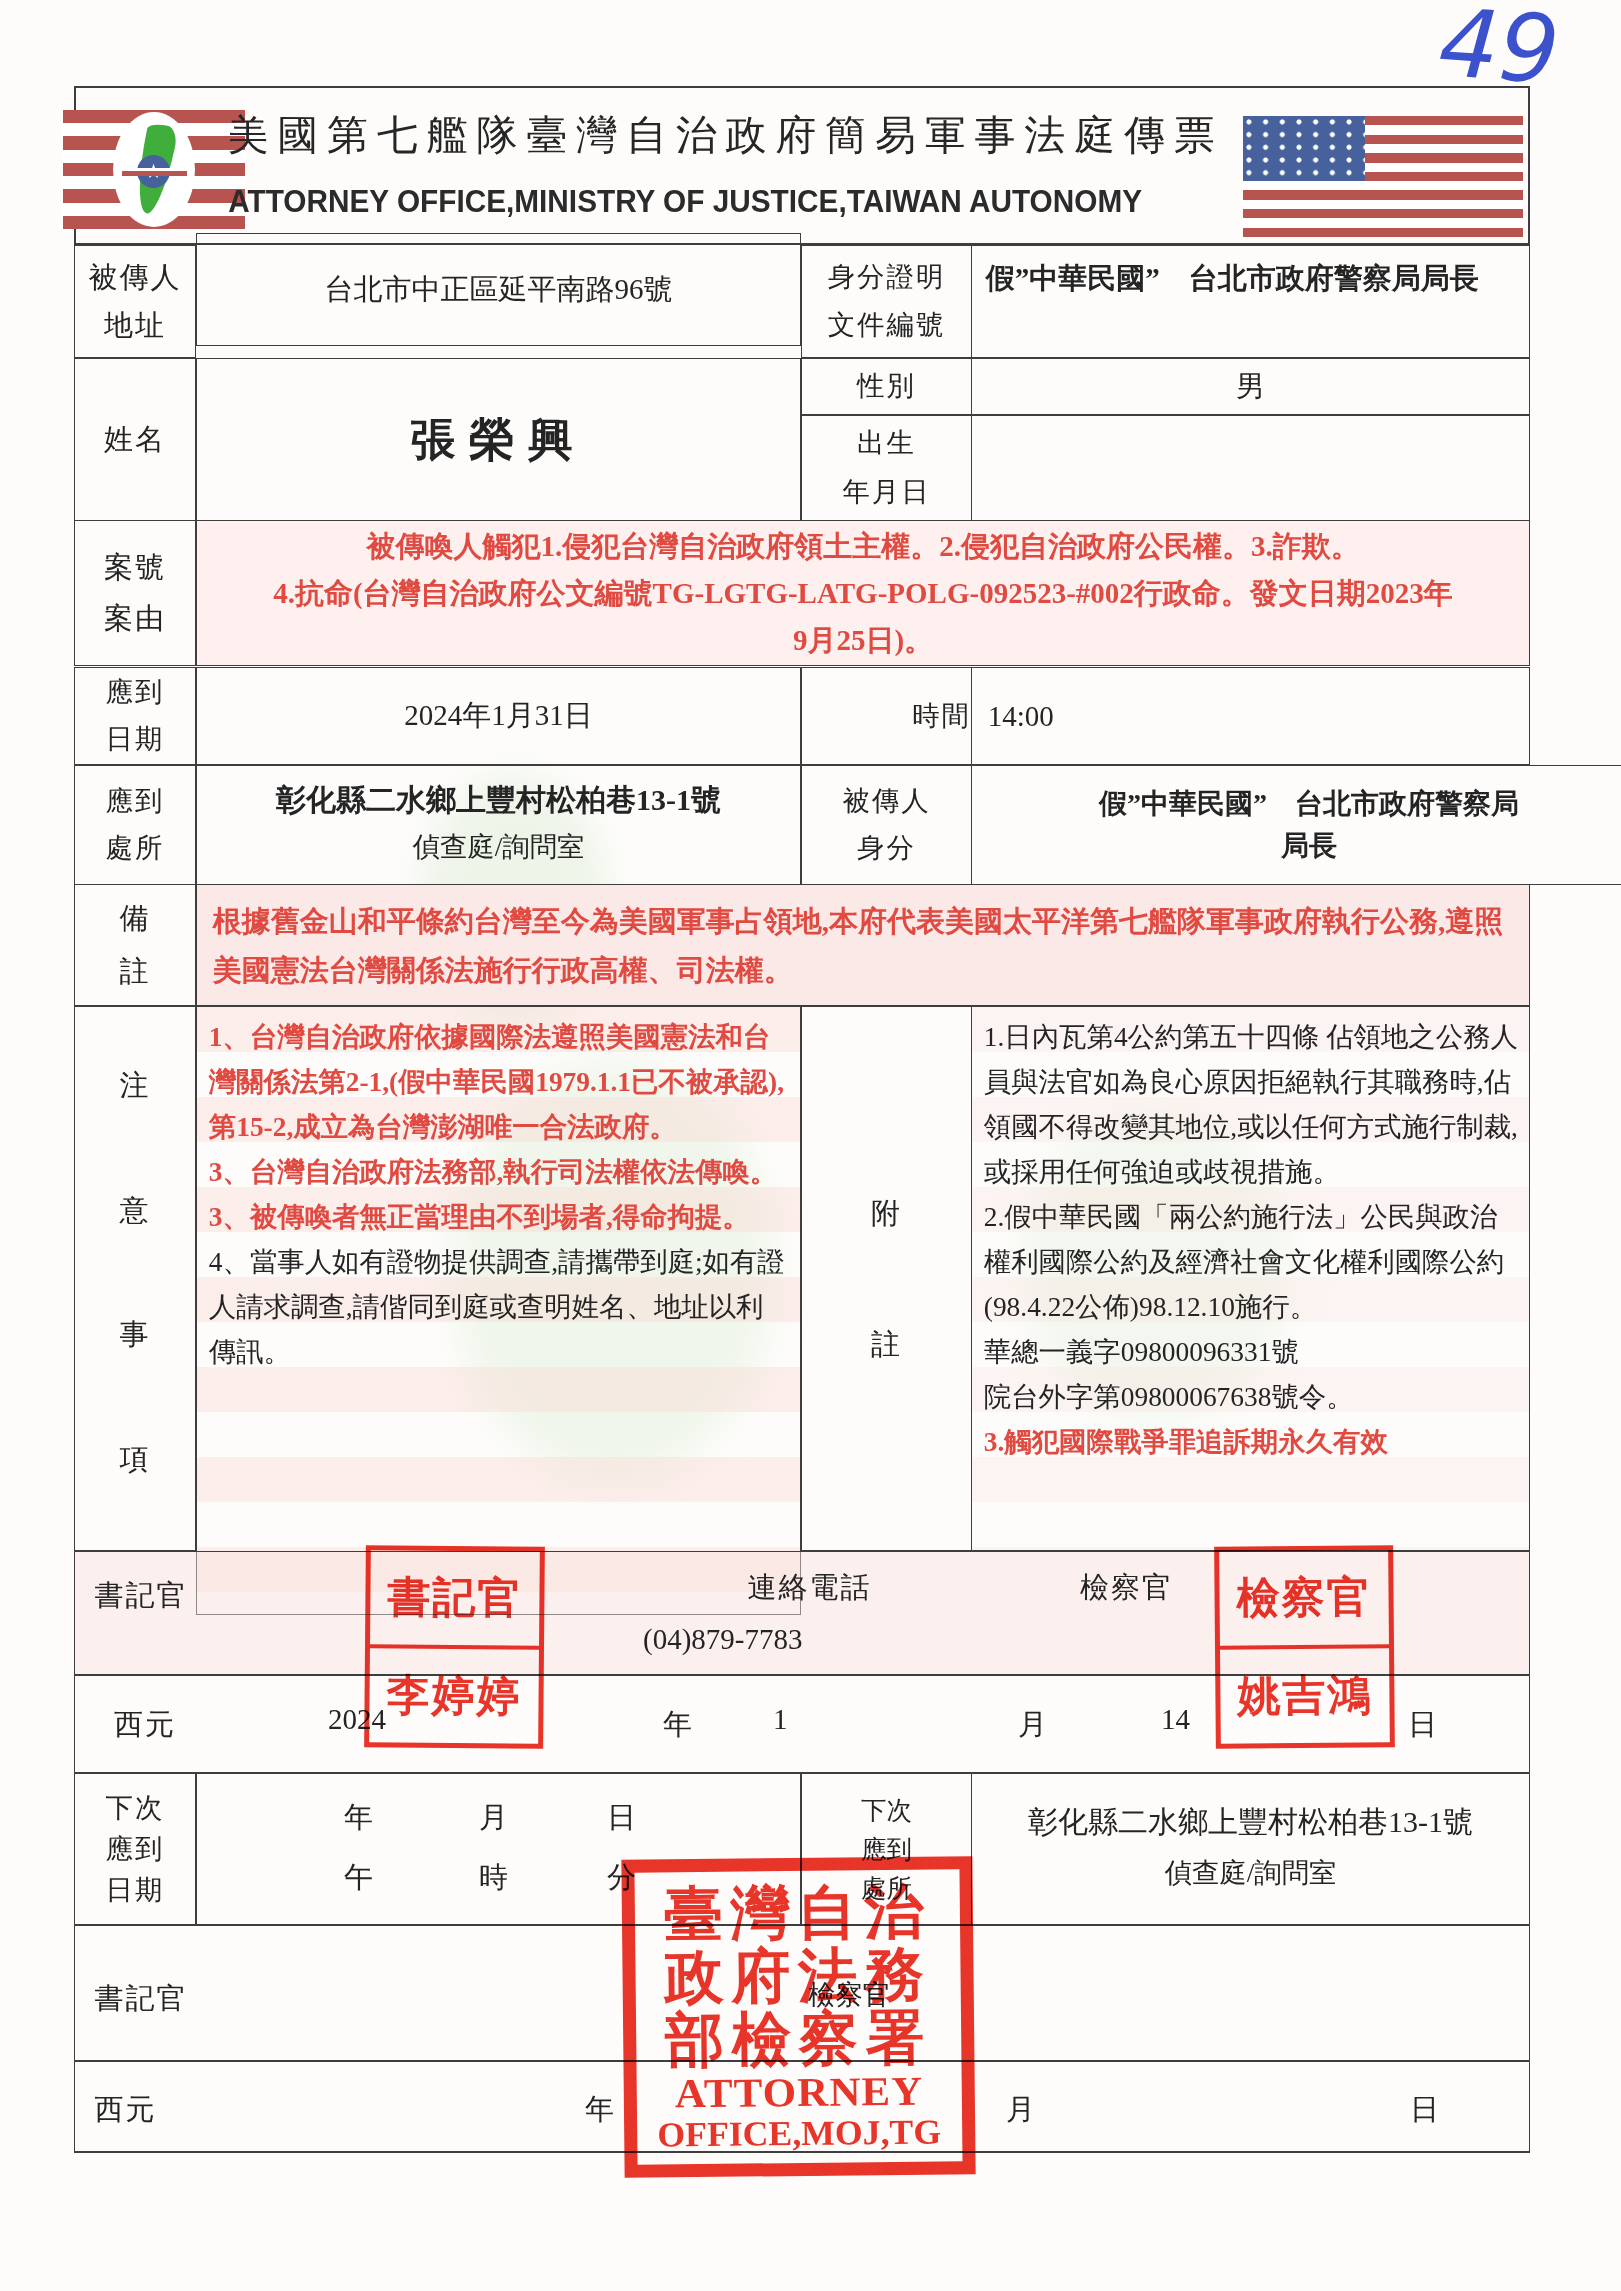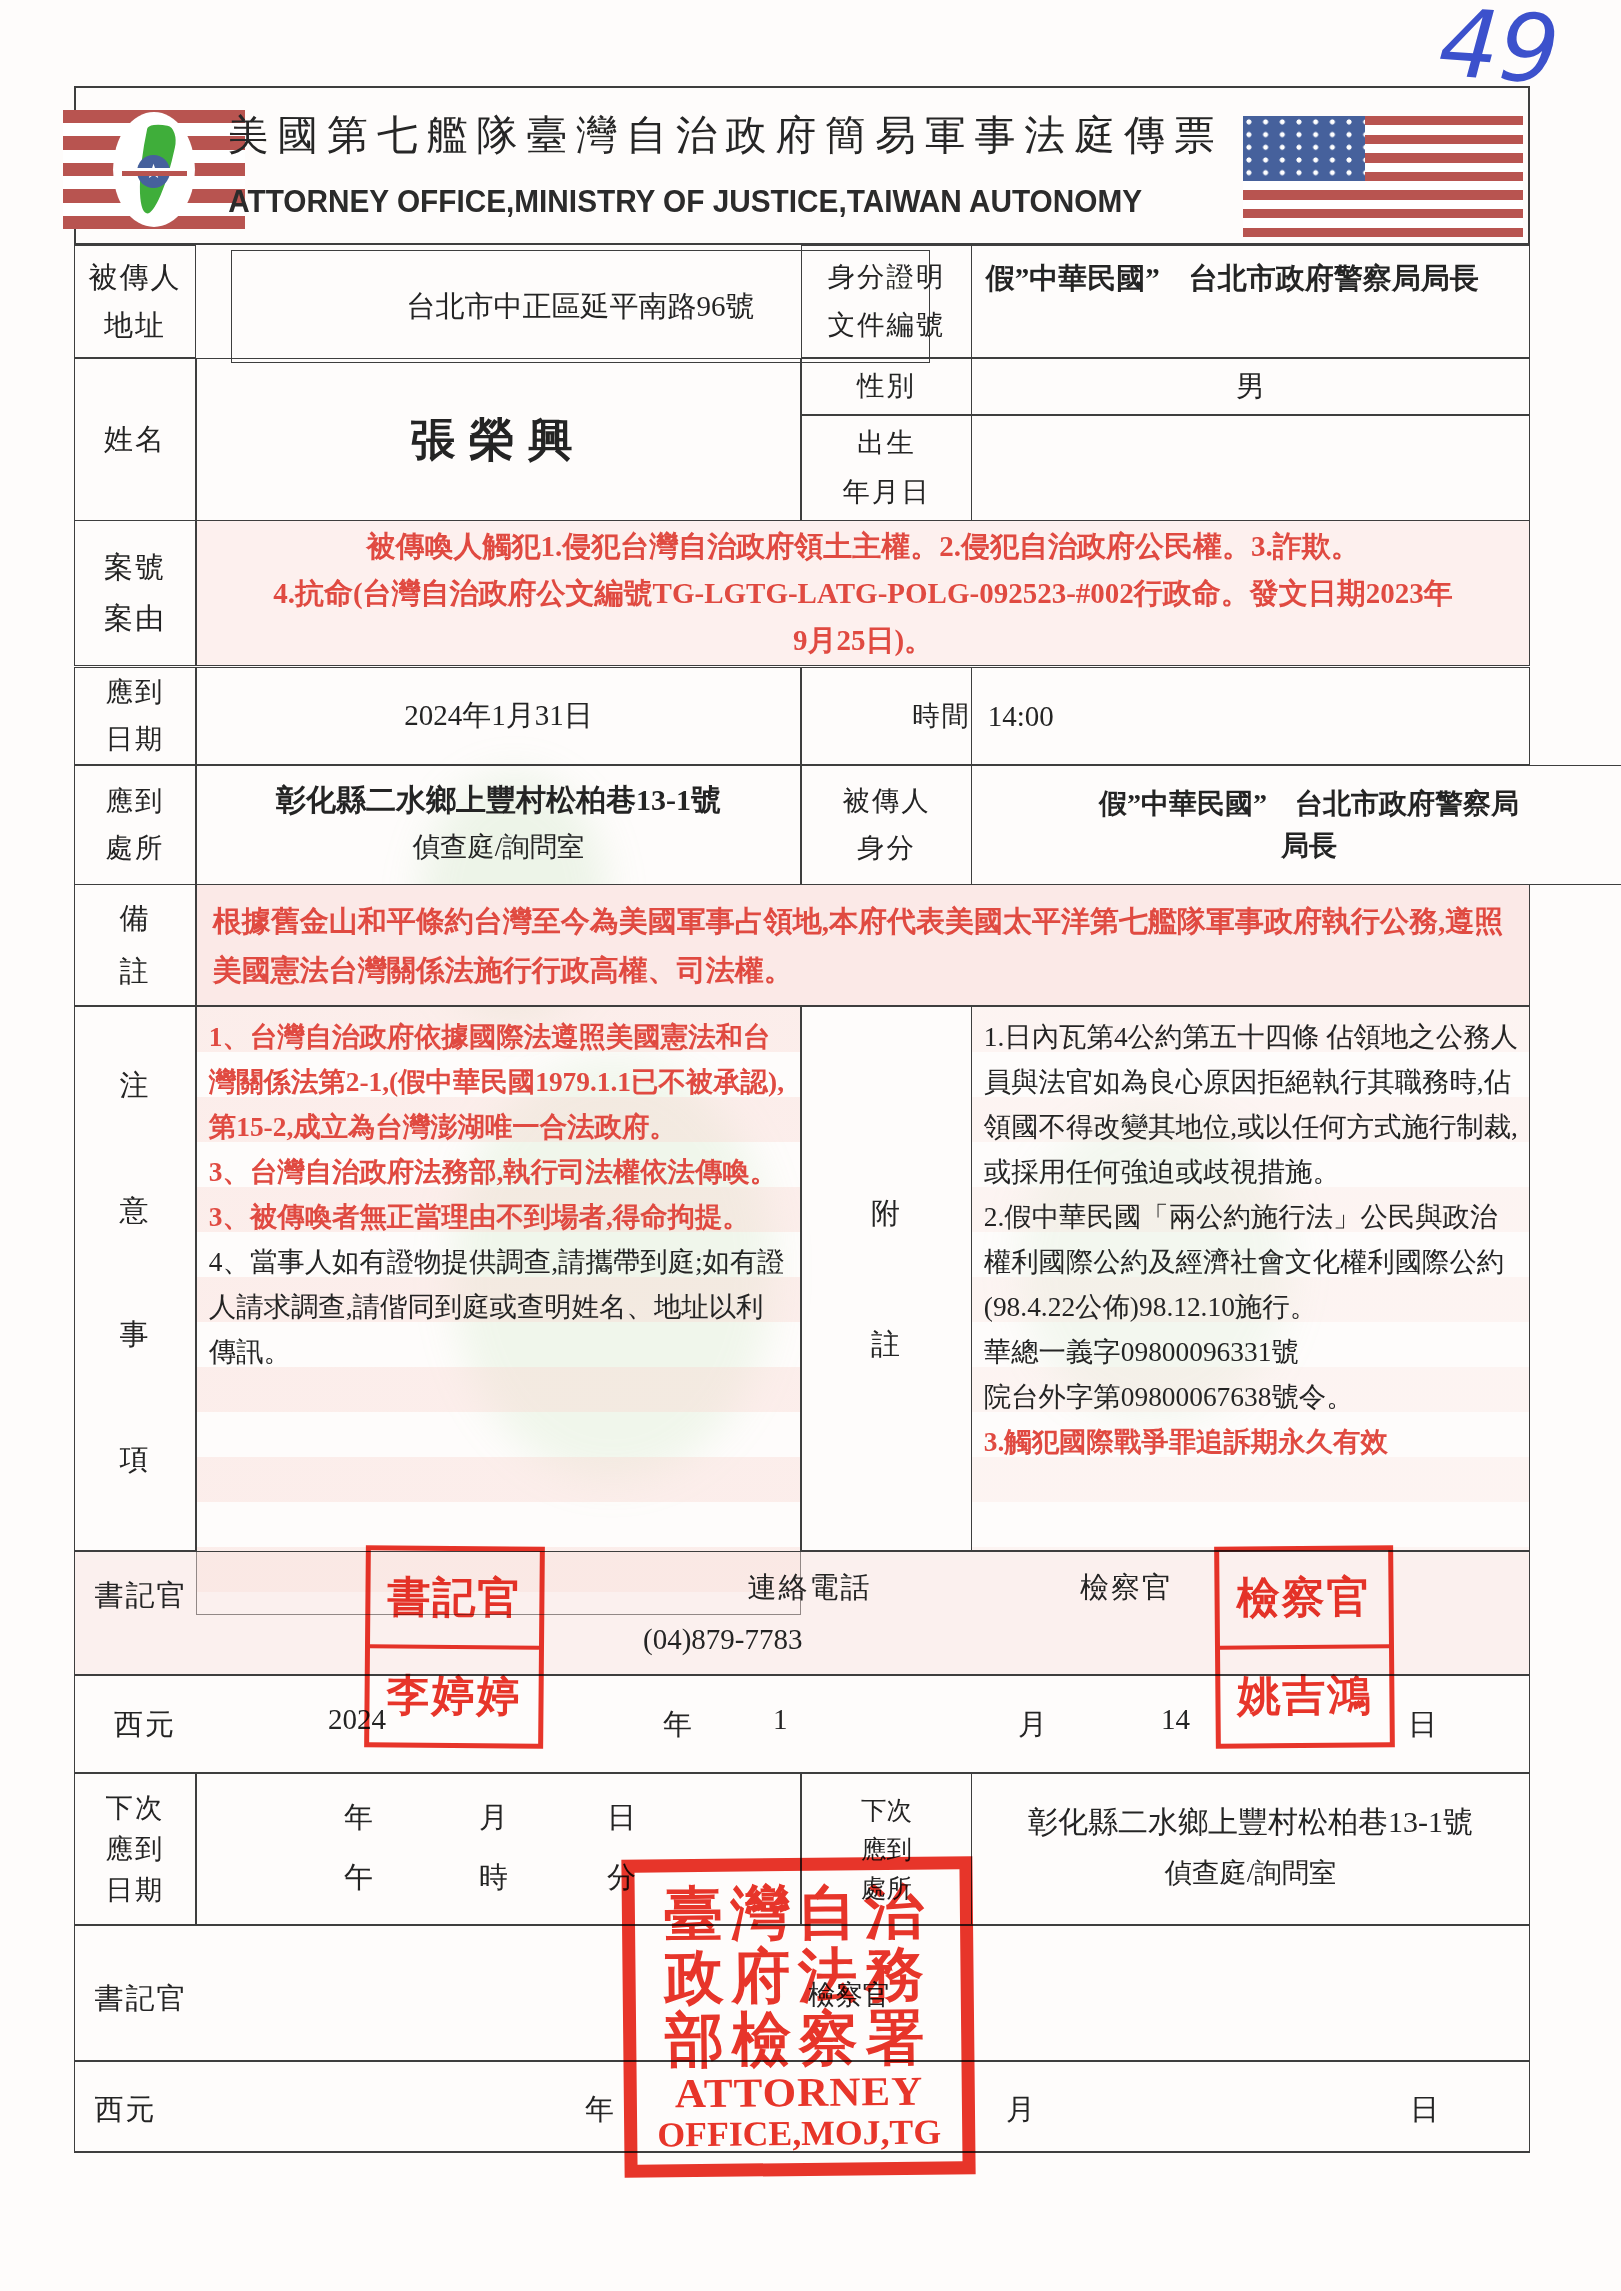--- a/index.html
+++ b/index.html
@@ -64,21 +64,21 @@
   </div>
 
   <div class="abs" style="left:211px;top:108px;width:1029px;height:59px;font-size:41px;letter-spacing:8.8px;text-align:center;color:#262626;">美國第七艦隊臺灣自治政府簡易軍事法庭傳票</div>
   <div class="abs" style="left:211px;top:184px;width:863px;height:43px;font-family:'Liberation Sans',sans-serif;font-size:31px;
               font-weight:bold;text-align:center;transform:scaleX(0.96);color:#2b2b2b;white-space:nowrap;">ATTORNEY OFFICE,MINISTRY OF JUSTICE,TAIWAN AUTONOMY</div>
 
   <div class="cell col lbl" style="left:74px;top:245px;width:122px;height:113px;gap:5.9px;">
     <span>被傳人</span>
     <span>地址</span>
   </div>
-  <div class="cell fs30" style="left:196px;top:250px;width:699px;height:113px;margin-left:35px;">
+  <div class="cell fs30" style="left:196px;top:233px;width:605px;height:113px;">
     <span>台北市中正區延平南路96號</span>
   </div>
   <div class="cell col lbl" style="left:801px;top:245px;width:171px;height:113px;gap:5.9px;font-size:27.4px;">
     <span>身分證明</span>
     <span>文件編號</span>
   </div>
   <div class="cell left top bold" style="left:971px;top:245px;width:559px;height:113px;padding:9.8px 13.7px;font-size:29px;line-height:45px;">
     <span>假”中華民國”　台北市政府警察局局長</span>
   </div>
 

